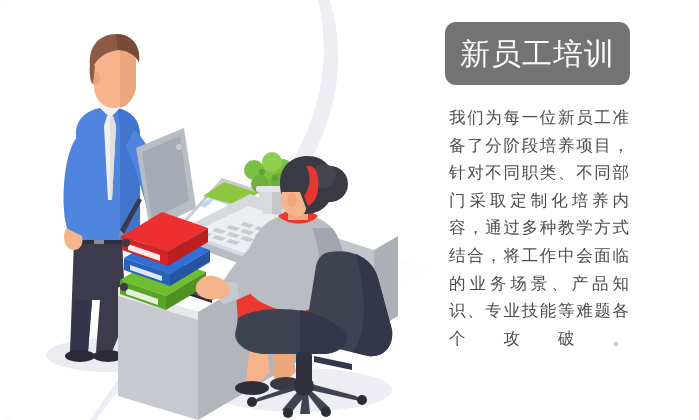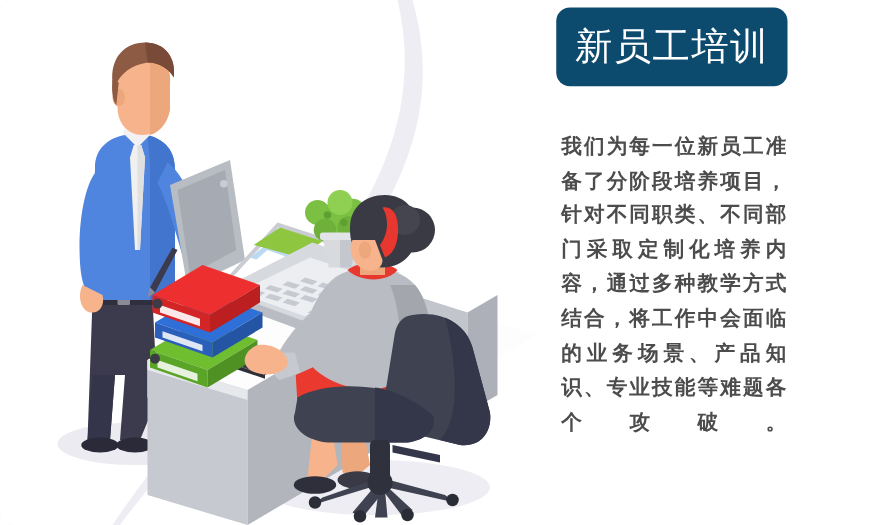--- a/index.html
+++ b/index.html
@@ -13,23 +13,23 @@
     border-radius:10px;
   }
 
   
   .bg-base{position:absolute;inset:0;background:#ffffff;}
   .bg-curve{position:absolute;left:0;top:0;width:699px;height:420px;}
 
   
   #title-badge{
     position:absolute;
-    left:445px;top:6px;
+    left:445px;top:22px;
     width:185px;height:63px;
-    background:#0c4a6e;
+    background:#737373;
     border-radius:11px;
     display:flex;align-items:center;justify-content:center;
     box-sizing:border-box;
   }
   #title-badge .t{
     color:#ffffff;
     font-size:30px;
     letter-spacing:1px;
     line-height:1;
     white-space:nowrap;
@@ -39,21 +39,20 @@
   #body-copy{
     position:absolute;
     left:449px;top:104px;
     width:180px;
     color:#4c4c4c;
     font-size:16.5px;
     line-height:27.6px;
     text-align:justify;
     text-align-last:justify;
     letter-spacing:0px;
-    font-weight:bold;
   }
 
   
   #illustration{position:absolute;left:0;top:0;width:430px;height:420px;}
 </style>
 </head>
 <body>
 
 <div id="banner">
 

